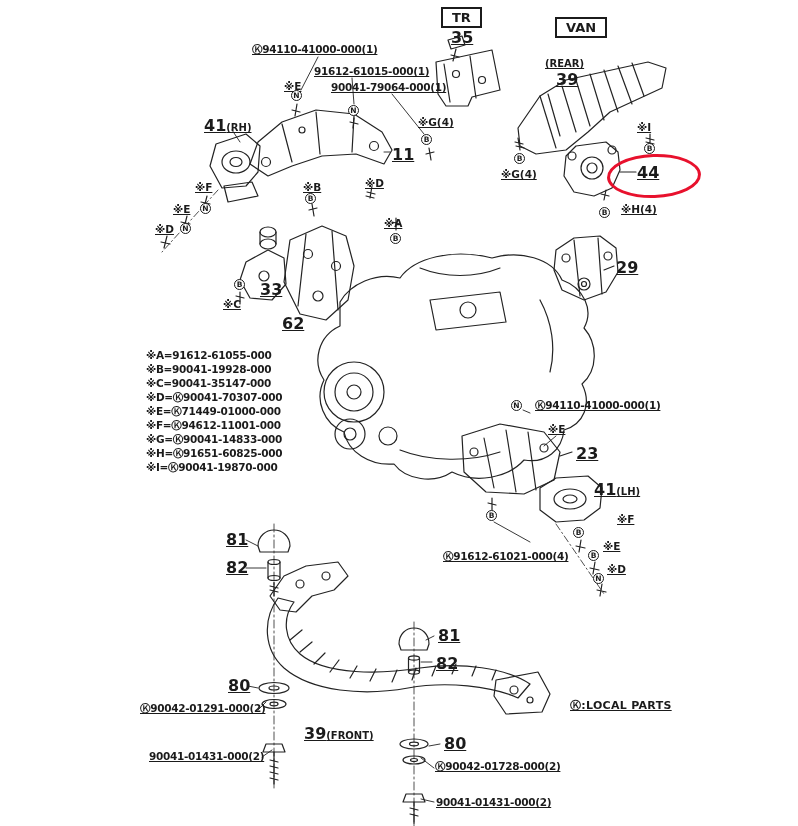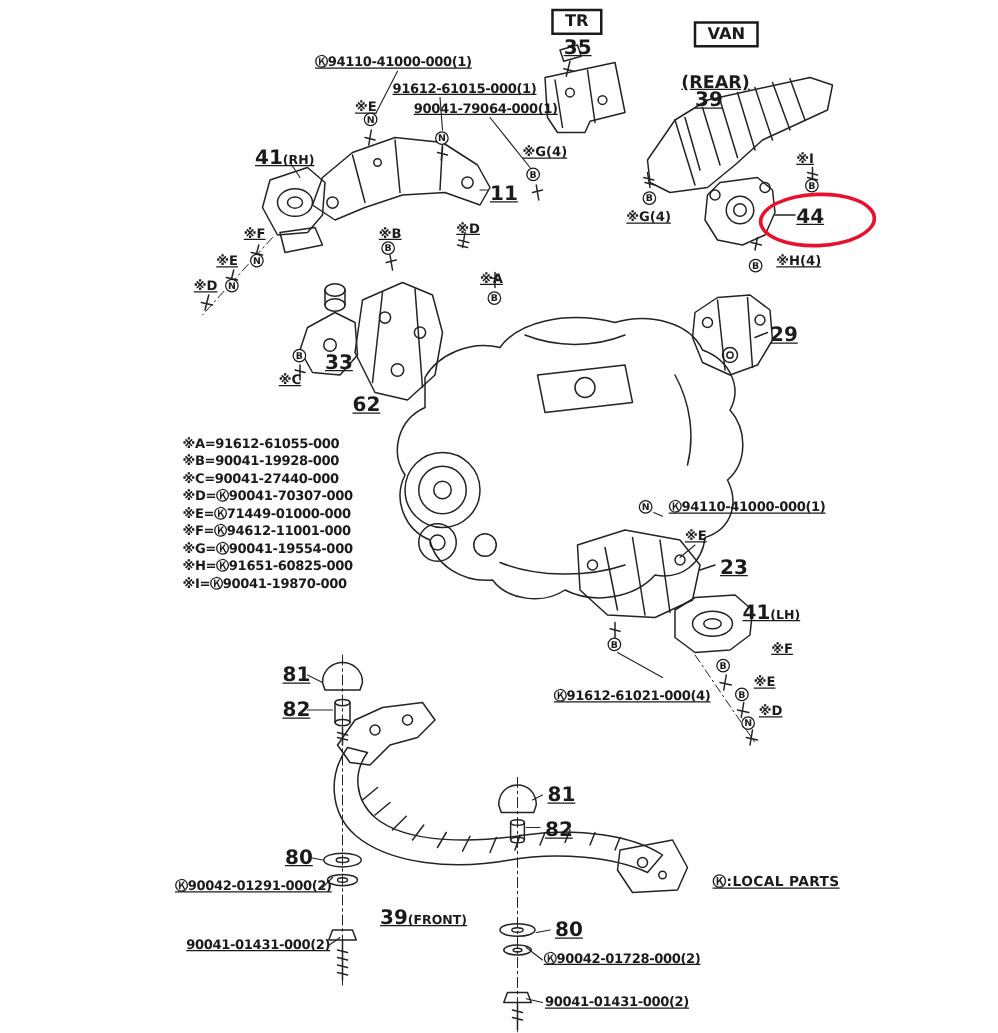--- a/index.html
+++ b/index.html
@@ -237,21 +237,21 @@
   <div class="lbl pn" style="left:314px;top:65px">91612-61015-000(1)</div>
   <div class="lbl pn" style="left:331px;top:81px">90041-79064-000(1)</div>
   <div class="lbl pn" style="left:535px;top:399px">Ⓚ94110-41000-000(1)</div>
   <div class="lbl pn" style="left:443px;top:550px">Ⓚ91612-61021-000(4)</div>
   <div class="lbl pn" style="left:140px;top:702px">Ⓚ90042-01291-000(2)</div>
   <div class="lbl pn" style="left:149px;top:750px">90041-01431-000(2)</div>
   <div class="lbl pn" style="left:435px;top:760px">Ⓚ90042-01728-000(2)</div>
   <div class="lbl pn" style="left:436px;top:796px">90041-01431-000(2)</div>
 
   <div class="lbl callout" style="left:451px;top:28px">35</div>
-  <div class="lbl callout tag" style="left:545px;top:58px;font-size:14px">(REAR)</div>
+  <div class="lbl callout tag" style="left:545px;top:58px;font-size:10px">(REAR)</div>
   <div class="lbl callout" style="left:556px;top:70px">39</div>
   <div class="lbl callout" style="left:204px;top:116px"><span>41</span><span class="tag">(RH)</span></div>
   <div class="lbl callout" style="left:392px;top:145px">11</div>
   <div class="lbl callout" style="left:637px;top:163px">44</div>
   <div class="lbl callout" style="left:616px;top:258px">29</div>
   <div class="lbl callout" style="left:260px;top:280px">33</div>
   <div class="lbl callout" style="left:282px;top:314px">62</div>
   <div class="lbl callout" style="left:576px;top:444px">23</div>
   <div class="lbl callout" style="left:594px;top:480px"><span>41</span><span class="tag">(LH)</span></div>
   <div class="lbl callout" style="left:226px;top:530px">81</div>
@@ -275,25 +275,25 @@
   <div class="lbl ref" style="left:384px;top:217px">※A</div>
   <div class="lbl ref" style="left:223px;top:298px">※C</div>
   <div class="lbl ref" style="left:548px;top:423px">※E</div>
   <div class="lbl ref" style="left:617px;top:513px">※F</div>
   <div class="lbl ref" style="left:603px;top:540px">※E</div>
   <div class="lbl ref" style="left:607px;top:563px">※D</div>
 
   <div class="legend">
     <div>※A=91612-61055-000</div>
     <div>※B=90041-19928-000</div>
-    <div>※C=90041-27440-000</div>
+    <div>※C=90041-35147-000</div>
     <div>※D=Ⓚ90041-70307-000</div>
     <div>※E=Ⓚ71449-01000-000</div>
     <div>※F=Ⓚ94612-11001-000</div>
-    <div>※G=Ⓚ90041-19554-000</div>
+    <div>※G=Ⓚ90041-14833-000</div>
     <div>※H=Ⓚ91651-60825-000</div>
     <div>※I=Ⓚ90041-19870-000</div>
   </div>
 
   <div class="lbl note" style="left:570px;top:698px">Ⓚ:LOCAL PARTS</div>
 
   <span class="marker" style="left:291px;top:90px">N</span>
   <span class="marker" style="left:348px;top:105px">N</span>
   <span class="marker" style="left:421px;top:134px">B</span>
   <span class="marker" style="left:514px;top:153px">B</span>

